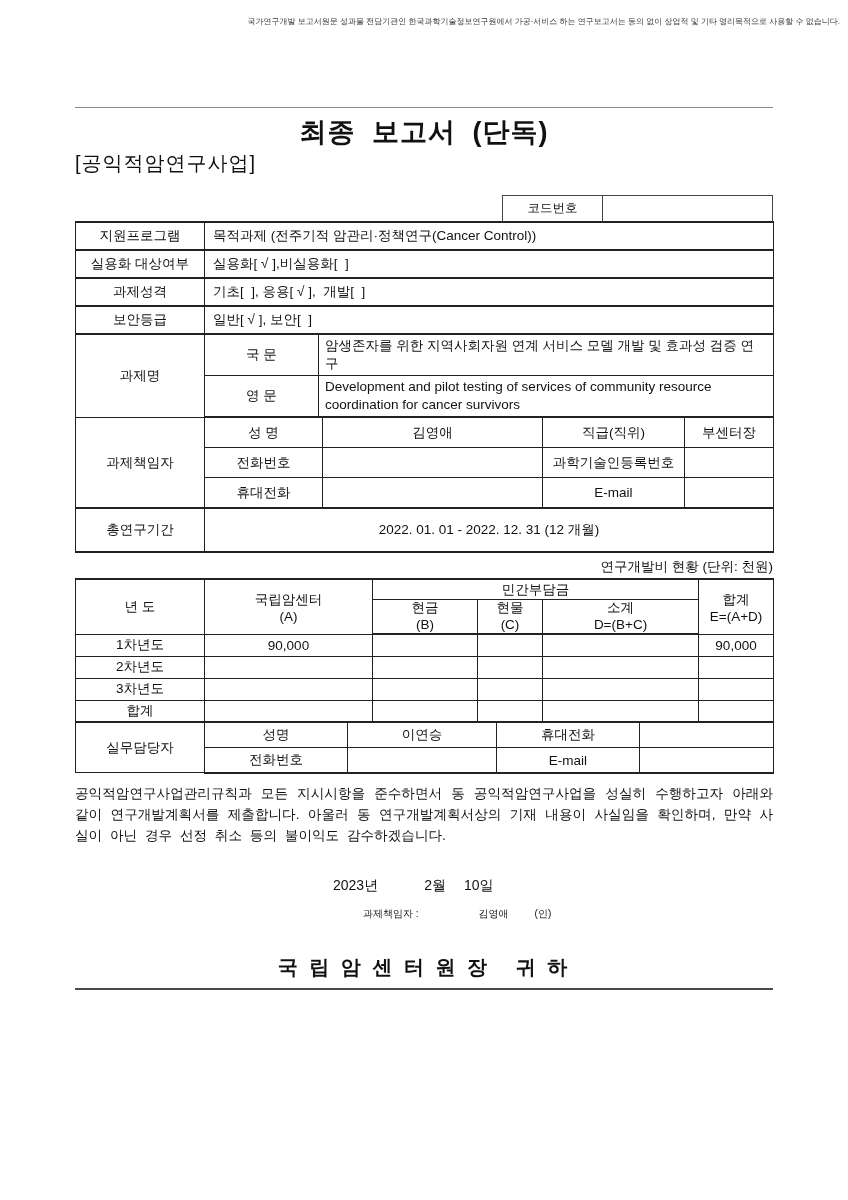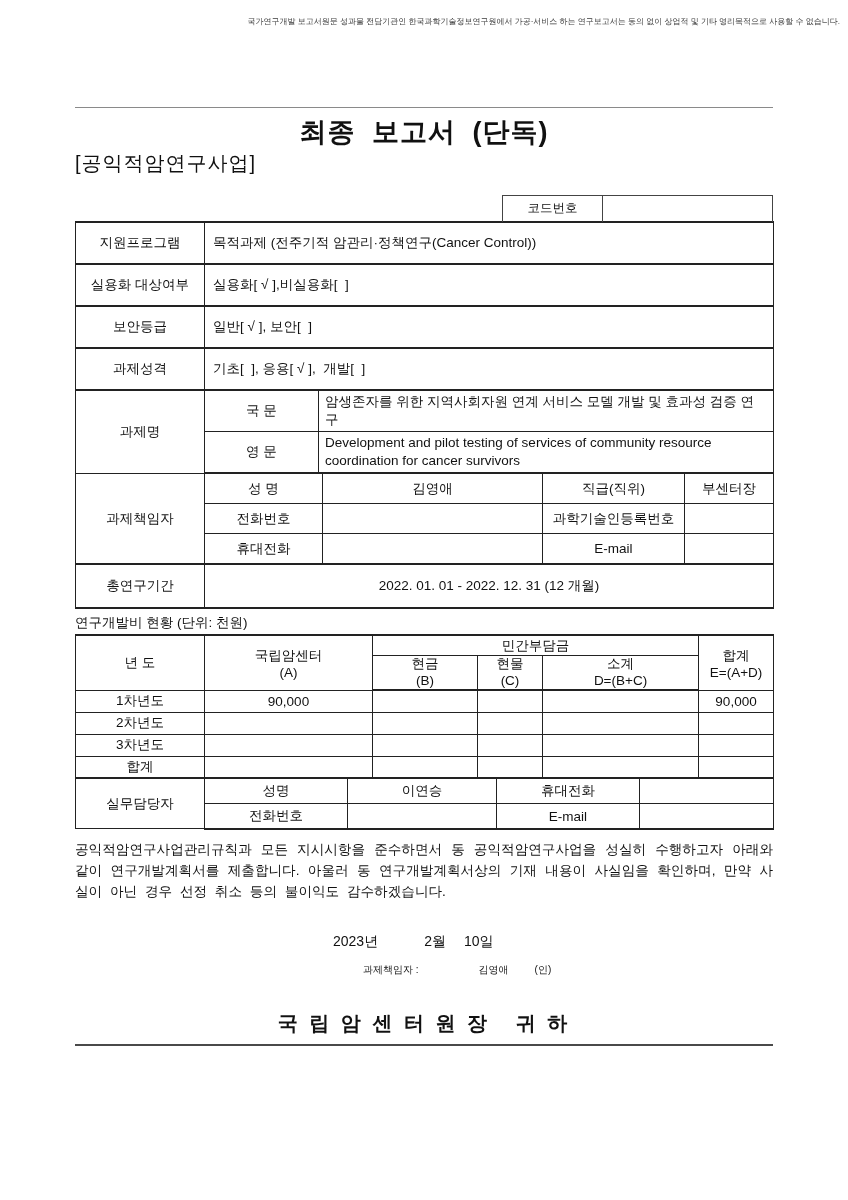--- a/index.html
+++ b/index.html
@@ -20,31 +20,31 @@
 
   .sheet { width: 698px; margin-top: -1px; }
   .lbl { text-align: center; }
   .val { text-align: left; padding-left: 8px; }
   .ctr { text-align: center; }
   .pre { white-space: pre-wrap; }
   .pl  { white-space: pre-line; }
   .bb2 td { border-bottom-width: 2px; }
   .bt2 td { border-top-width: 2px; }
 
-  .t1 td { height: 42px; }
+  .t1 td { height: 28px; }
   .t2 td { height: 40px; font-size: 13.5px; line-height: 1.35; }
   .t2 .val { padding: 2px 6px; }
   .t3 td { height: 30px; }
   .t4 td { height: 44px; }
   .budget td { height: 22px; text-align: center; }
   .budget .hdr1 td { height: 20px; }
   .budget .hdr2 td { height: 35px; line-height: 1.2; margin-left: 32px; }
   .staff td { height: 25px; text-align: center; }
 
-  .caption { text-align: left; font-size: 13.5px; margin: 5px 0 3px 0; }
+  .caption { text-align: right; font-size: 13.5px; margin: 5px 0 3px 0; }
   .declaration { margin-top: 9px; font-size: 13.6px; line-height: 21px; text-align: justify; word-spacing: 4px; }
   .date-line { margin-top: 31px; font-size: 14px; padding-left: 258px; }
   .date-line .m { margin-left: 46px; } .date-line .d { margin-left: 18px; }
   .sig-line { margin-top: 12px; font-size: 10px; padding-left: 288px; }
   .sig-line .nm { margin-left: 60px; } .sig-line .seal { margin-left: 26px; }
   .recipient { margin-top: 33px; text-align: center; font-size: 20px; font-weight: bold; letter-spacing: 3px; white-space: pre; }
   .bottom-rule { border-top: 2px solid #4a4a4a; margin-top: 7px; }
 </style>
 </head>
 <body>
@@ -76,26 +76,26 @@
       <tbody>
           <tr class="bt2 bb2">
         <td class="lbl">지원프로그램</td>
         <td class="val">목적과제 (전주기적 암관리·정책연구(Cancer Control))</td>
       </tr>
       <tr class="bb2">
         <td class="lbl">실용화 대상여부</td>
         <td class="val pre">실용화[ √ ],비실용화[  ]</td>
       </tr>
       <tr class="bb2">
+        <td class="lbl">과제성격</td>
+        <td class="val pre">기초[  ], 응용[ √ ],  개발[  ]</td>
+      </tr>
+      <tr class="bb2">
         <td class="lbl">보안등급</td>
         <td class="val pre">일반[ √ ], 보안[  ]</td>
-      </tr>
-      <tr class="bb2">
-        <td class="lbl">과제성격</td>
-        <td class="val pre">기초[  ], 응용[ √ ],  개발[  ]</td>
       </tr>
     </tbody>
       </table>
 
     <table class="sheet t2">
       <colgroup>
           <col style="width:129px">
           <col style="width:114px">
           <col style="width:455px">
         </colgroup>

